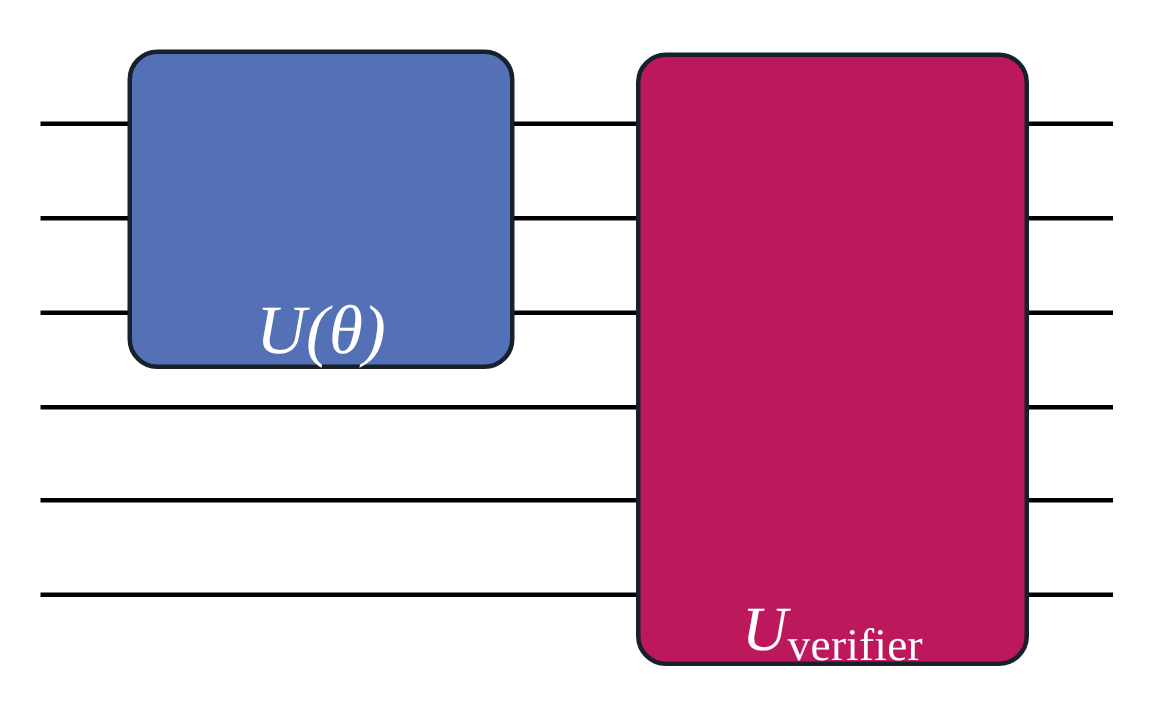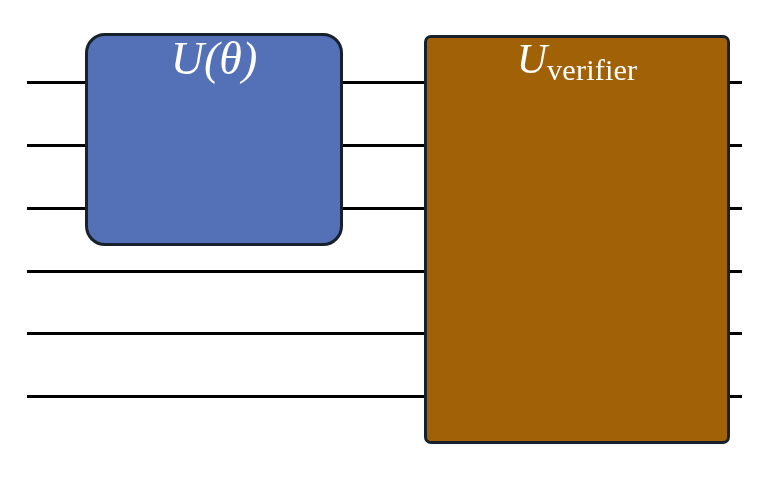--- a/index.html
+++ b/index.html
@@ -24,21 +24,21 @@
     height: 3px;
     border-radius: 0;
   }
   .gate {
     position: absolute;
     box-sizing: border-box;
     background: #5470B7;
     border: 3px solid #16212b;
     border-radius: 20px;
     display: flex;
-    align-items: flex-start;
+    align-items: flex-end;
     justify-content: center;
     color: #ffffff;
     z-index: 5;
   }
   .gate-label {
     font-family: "Liberation Serif", "DejaVu Serif", serif;
     color: #ffffff;
     white-space: nowrap;
     line-height: 1;
     display: inline-block;
@@ -83,19 +83,19 @@
       <div class="wire" style="left: 684px; width: 58px; top: 332px; height: 3px; background: rgb(0, 0, 0);"></div>
       <div class="wire" style="left: 684px; width: 58px; top: 395px; height: 3px; background: rgb(0, 0, 0);"></div>
     </div>
 
   <div class="gate" id="gate-ansatz" style="left: 85px; top: 33px; width: 258px; height: 213px; background: rgb(84, 112, 183); border-color: rgb(22, 33, 43); border-width: 3px; border-radius: 20px;">
     <span class="gate-label">
       <span class="base">U(θ)</span>
     </span>
   </div>
 
-  <div class="gate" id="gate-verifier" style="left: 424px; top: 35px; width: 306px; height: 409px; background: #a16207; border-color: rgb(22, 33, 43); border-width: 3px; border-radius: 7px;">
+  <div class="gate" id="gate-verifier" style="left: 424px; top: 35px; width: 262px; height: 409px; background: #be185d; border-color: rgb(22, 33, 43); border-width: 3px; border-radius: 20px;">
     <span class="gate-label">
       <span class="base">U</span><span class="sub">verifier</span>
     </span>
   </div>
 
 </div>
 
 </body></html>

